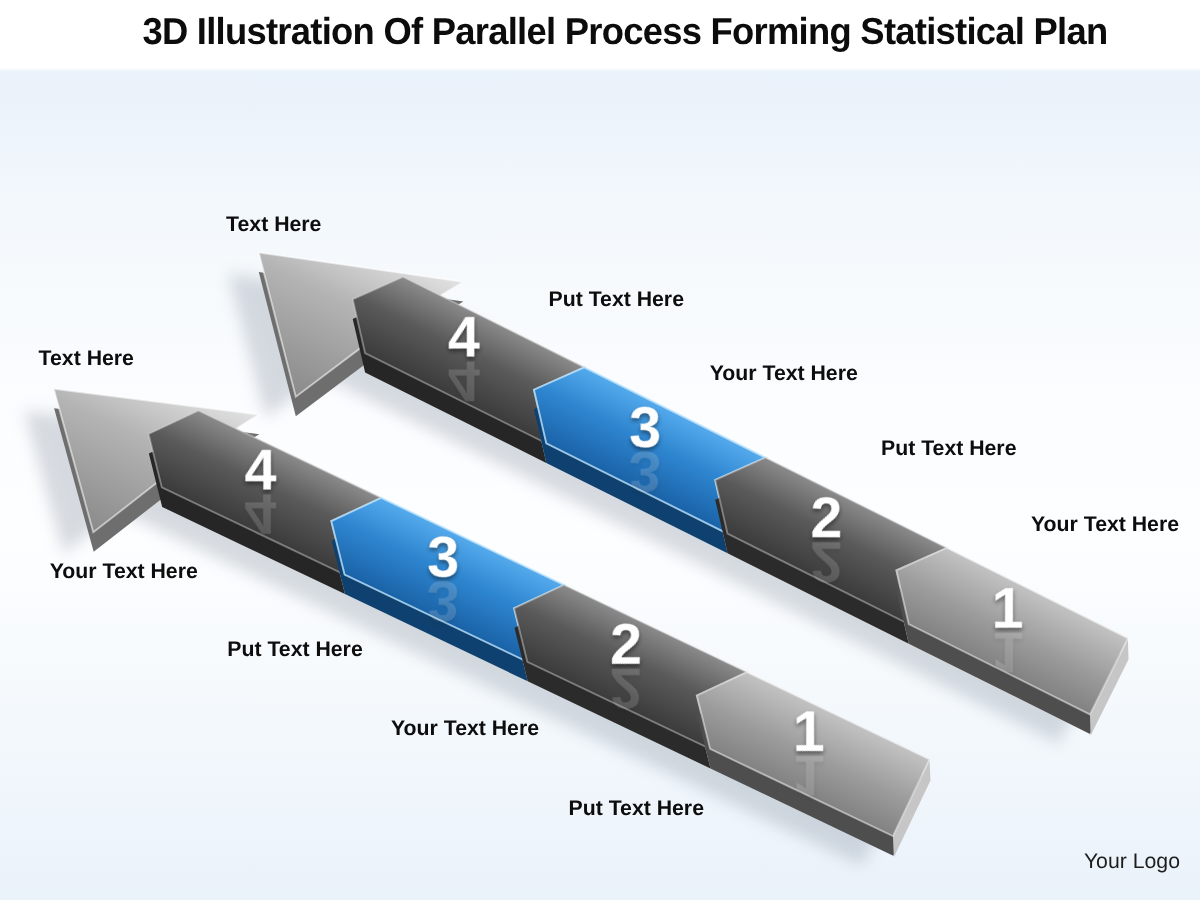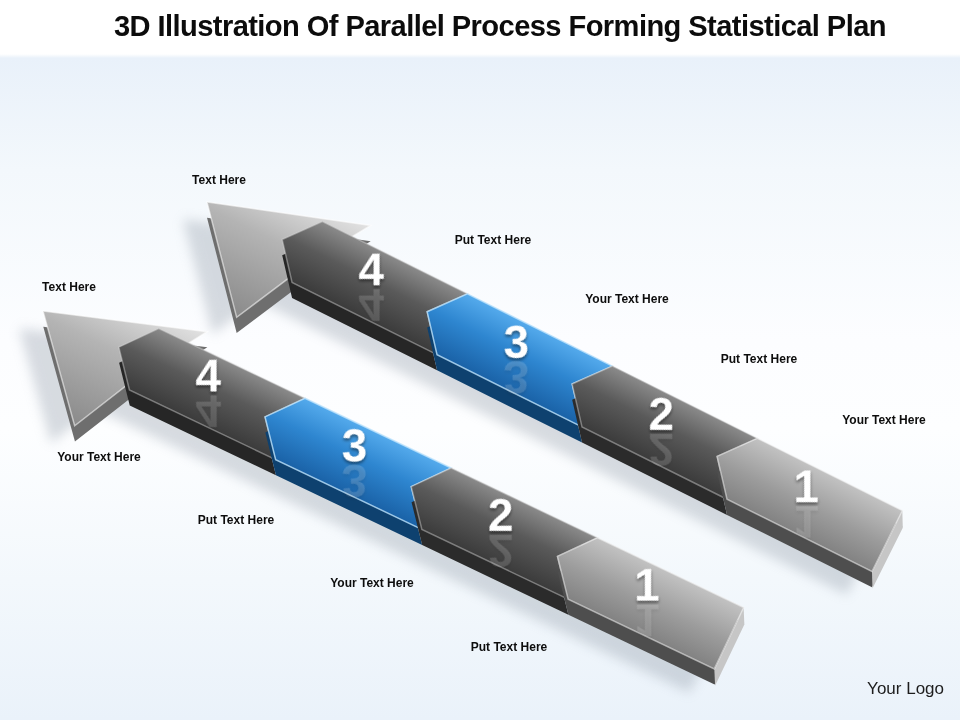--- a/index.html
+++ b/index.html
@@ -14,21 +14,21 @@
   }
   .title{
     position:absolute;top:9px;left:0;right:0;text-align:center;
     font-weight:bold;font-size:30px;letter-spacing:-0.6px;color:#0c0c0c;
     white-space:nowrap;
     padding-left:40px;
   }
   .title span{display:inline-block;transform:scaleX(.97);}
   .lbl{
     position:absolute;transform:translate(-50%,-50%);
-    font-weight:bold;font-size:12px;color:#0d0d0d;white-space:nowrap;
+    font-weight:bold;font-size:17px;color:#0d0d0d;white-space:nowrap;
   }
   .logo{
     position:absolute;right:16px;bottom:21px;
     font-size:17px;color:#1d1d1d;
   }
   svg.canvas{position:absolute;left:0;top:0;}
   .num{font-family:"Liberation Sans",sans-serif;font-weight:bold;font-size:46px;fill:#ffffff;}
   .nums{filter:drop-shadow(1px 2px 1.5px rgba(0,0,0,.45));}
   .refl{opacity:.16;}
 </style>

